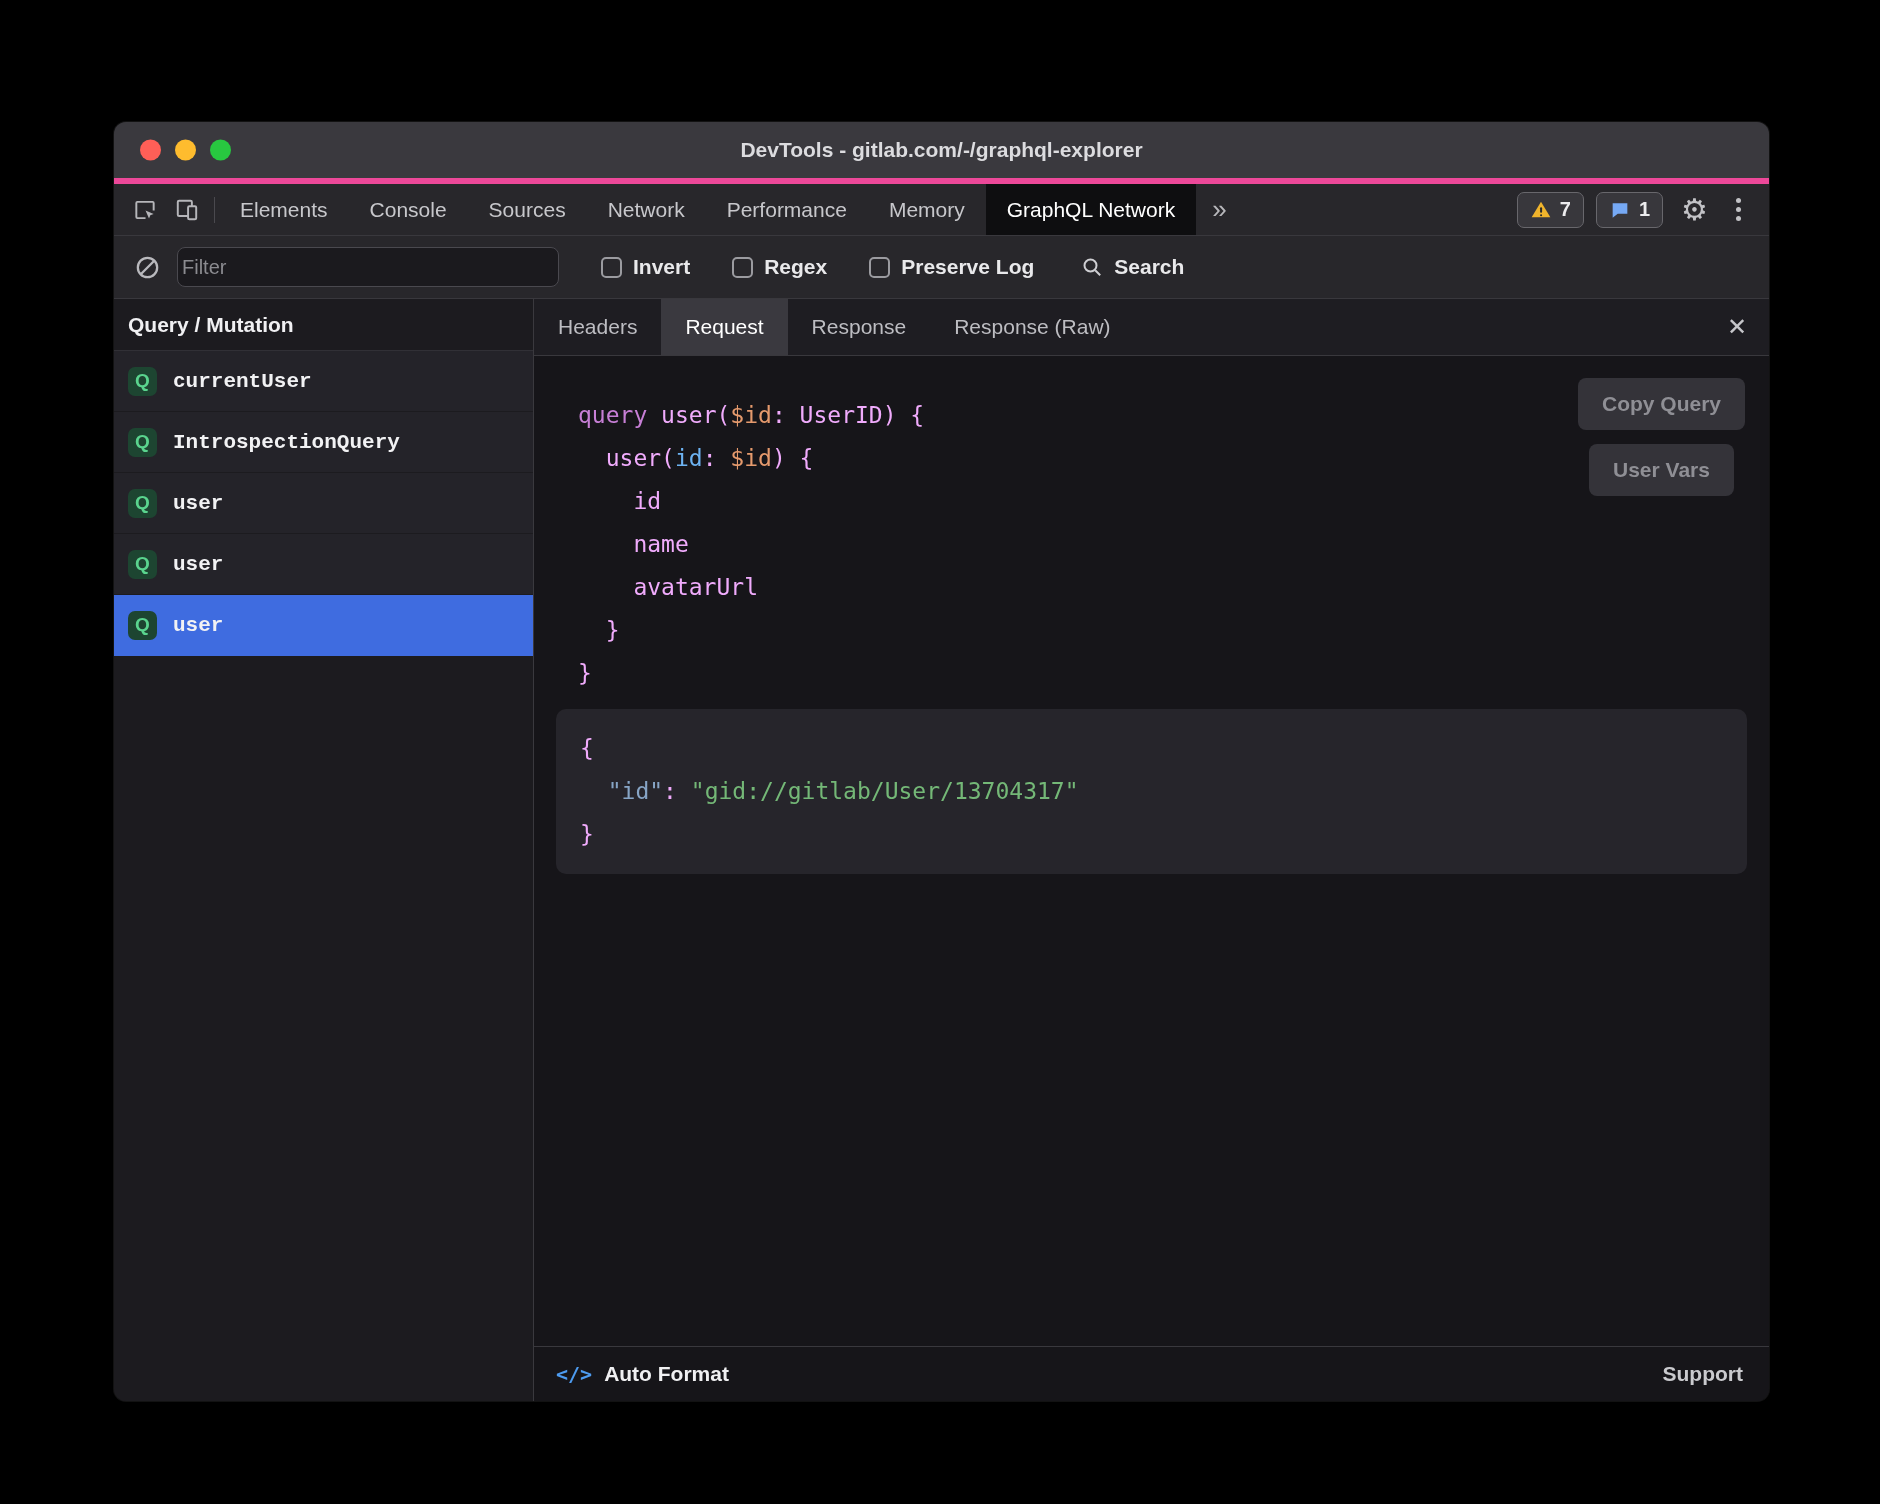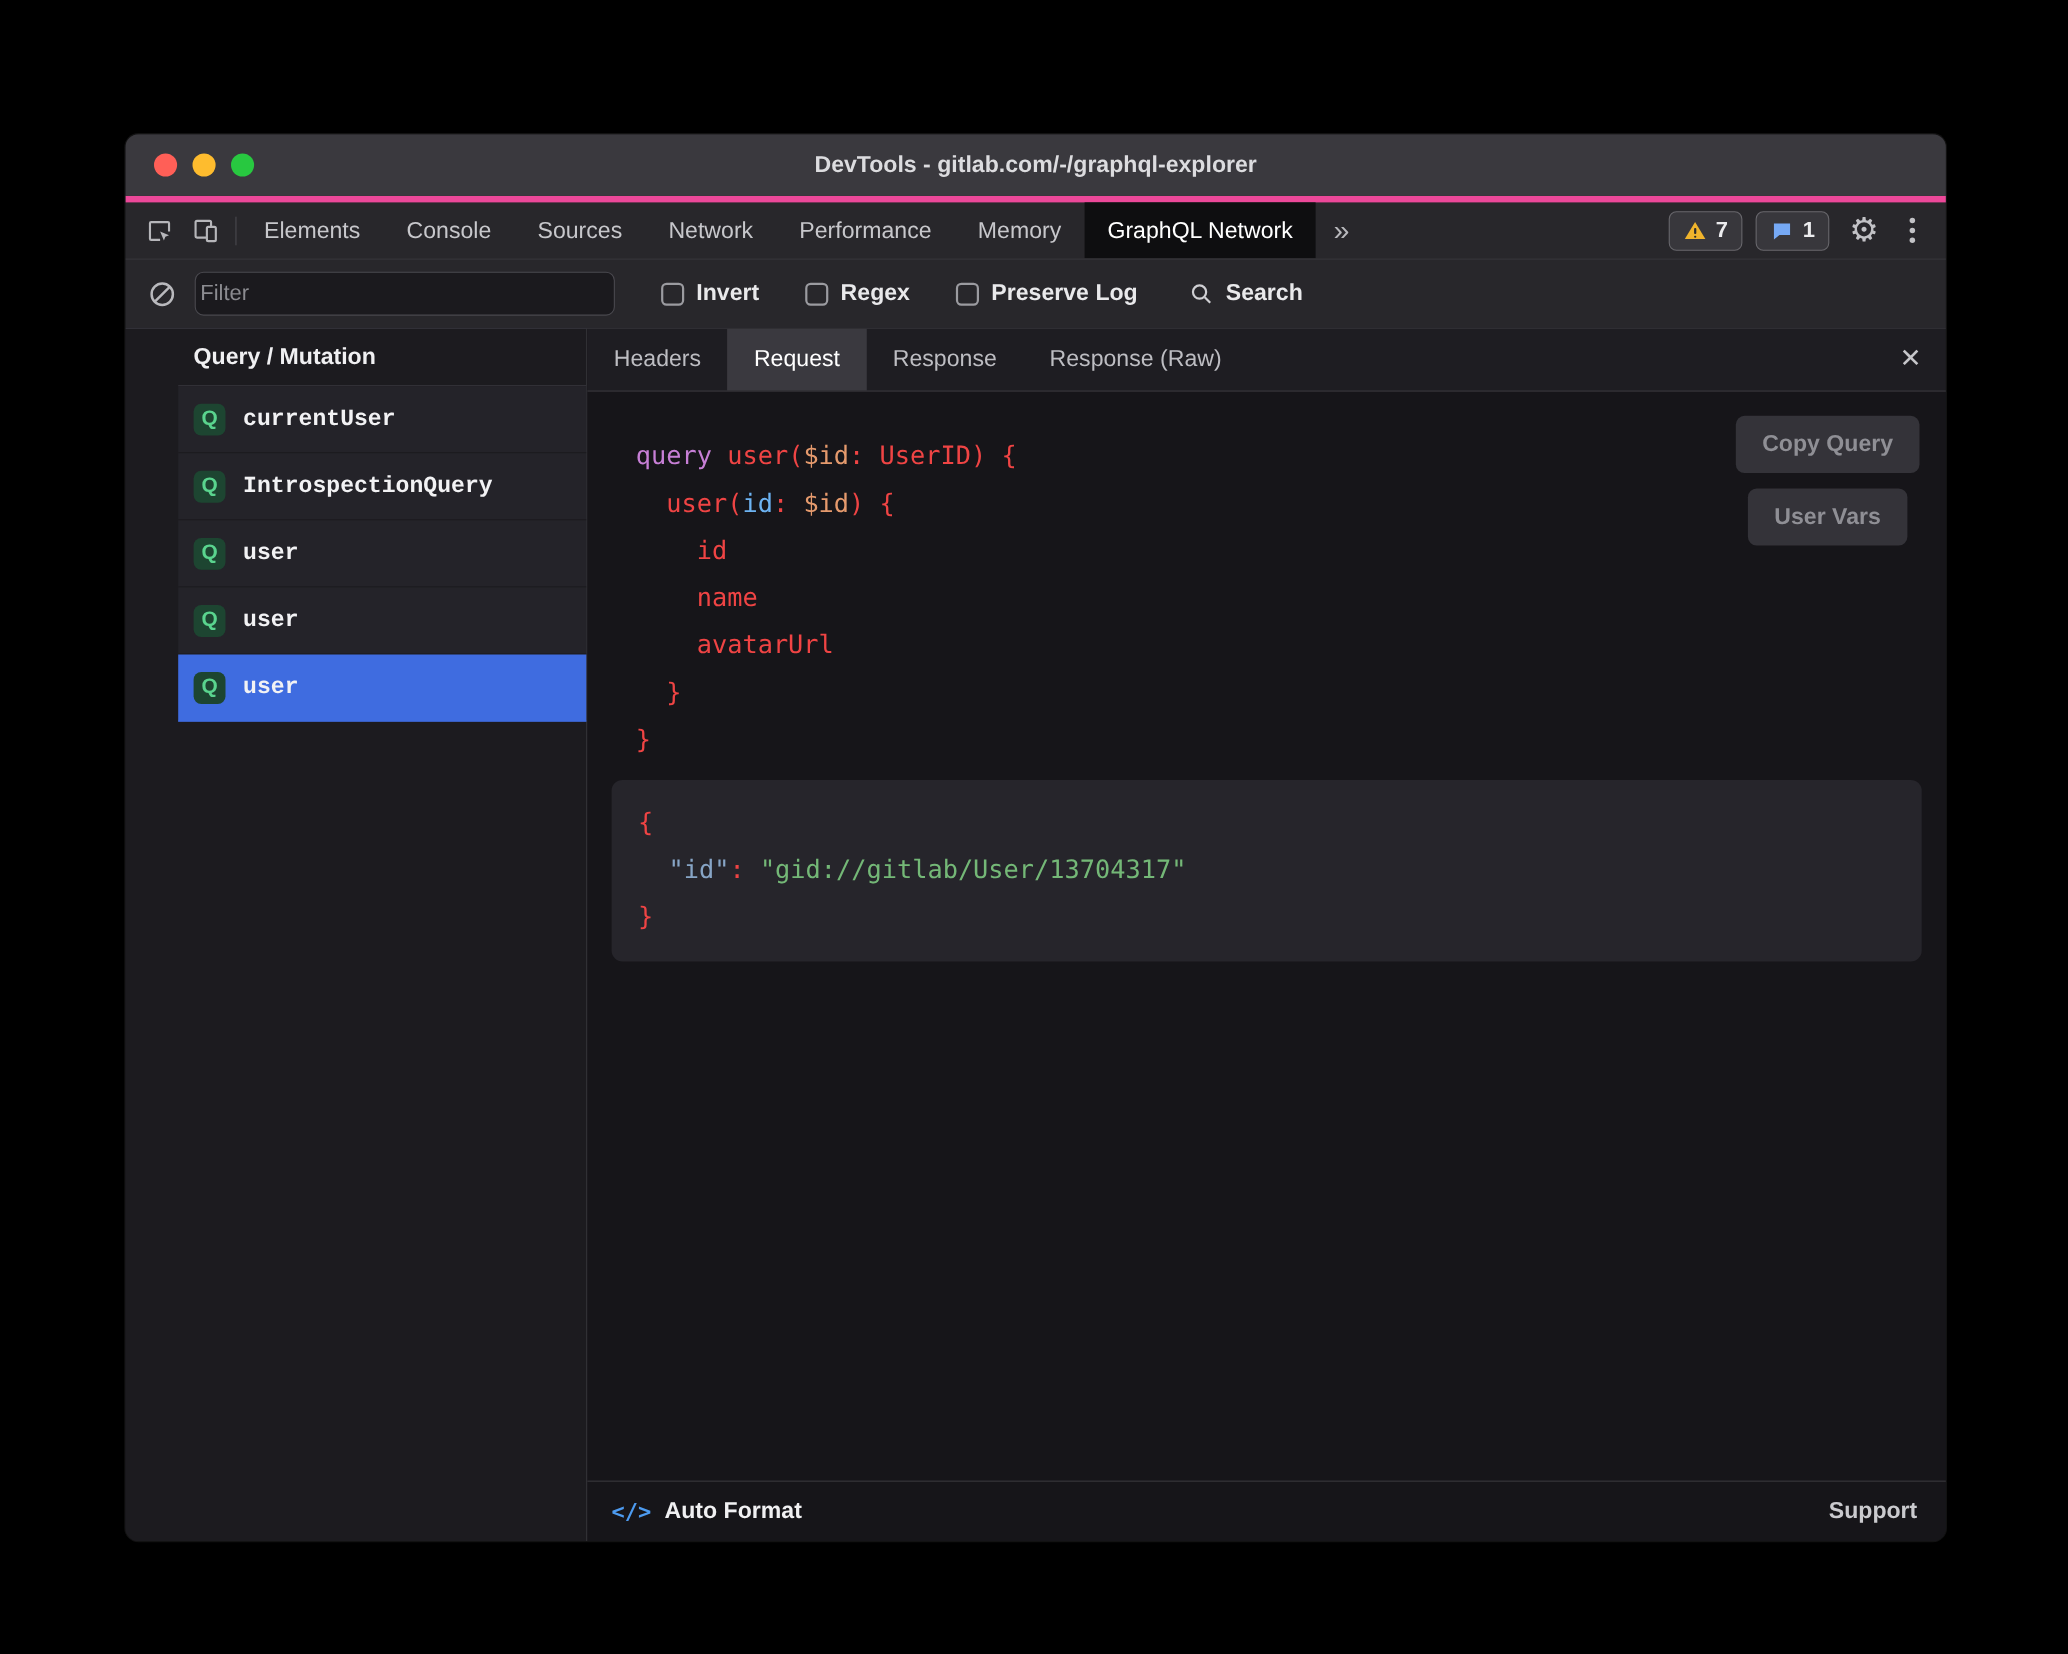--- a/index.html
+++ b/index.html
@@ -52,21 +52,21 @@
   .check-group { display: flex; align-items: center; gap: 11px; margin-left: 42px; }
   .checkbox { width: 21px; height: 21px; border: 2px solid #9b9ba0; border-radius: 5px;
               background: transparent; flex: 0 0 auto; }
   .check-label { font-size: 21px; font-weight: 600; color: #e9e9eb; }
   .search-group { display: flex; align-items: flex-end; gap: 10px; margin-left: 46px; }
 
   
   .main { flex: 1; min-height: 0; display: flex; border-top: 1px solid #39383d; }
 
   .sidebar { width: 420px; flex: 0 0 auto; background: #1c1b1f; border-right: 1px solid #3a393e;
-             display: flex; flex-direction: column; padding-left: 48px; }
+             display: flex; flex-direction: column; }
   .sidebar-header { height: 52px; flex: 0 0 auto; display: flex; align-items: center;
                     padding: 0 14px; font-size: 21px; font-weight: 700; color: #f0f0f2;
                     border-bottom: 1px solid #313036; }
   .query-item { height: 61px; flex: 0 0 auto; display: flex; align-items: center;
                 padding: 0 14px; gap: 16px; background: #242329; border-bottom: 1px solid #1c1b1f; }
   .query-item.selected { background: #3f6ce0; border-bottom-color: #3f6ce0; }
   .q-badge { width: 29px; height: 29px; border-radius: 7px; background: #1d4531; color: #5ad48e;
              font-weight: 700; font-size: 19px; display: flex; align-items: center;
              justify-content: center; flex: 0 0 auto; }
   .query-label { font-size: 21px; font-weight: 700; color: #f2f2f4; white-space: nowrap;
@@ -77,21 +77,21 @@
                 background: #1e1d22; border-bottom: 1px solid #39383d; }
   .ptab { display: flex; align-items: center; padding: 0 24px; font-size: 21px; color: #bdbdc2; }
   .ptab.active { background: #3a393f; color: #ffffff; }
   .panel-close { margin-left: auto; align-self: center; margin-right: 22px; font-size: 24px;
                  color: #c6c6ca; line-height: 1; }
 
   .panel-content { flex: 1; min-height: 0; position: relative; overflow: hidden; }
   .query-code { padding: 38px 0 0 44px; }
   .code-line { white-space: pre; font-family: "DejaVu Sans Mono", monospace;
                font-size: 23px; line-height: 43px; }
-  .tok-plain   { color: #ef4444; }
+  .tok-plain   { color: #f0abfc; }
   .tok-keyword { color: #c77fd6; }
   .tok-var     { color: #e59a6d; }
   .tok-attr    { color: #6db3f2; }
   .tok-key     { color: #87a5c6; }
   .tok-str     { color: #74b877; }
 
   .copy-buttons { position: absolute; top: 22px; right: 24px; display: flex;
                   flex-direction: column; align-items: center; gap: 14px; }
   .copy-btn { height: 52px; padding: 0 24px; background: #343339; border: none;
               border-radius: 8px; color: #8f8f95; font-size: 21px; font-weight: 600;

